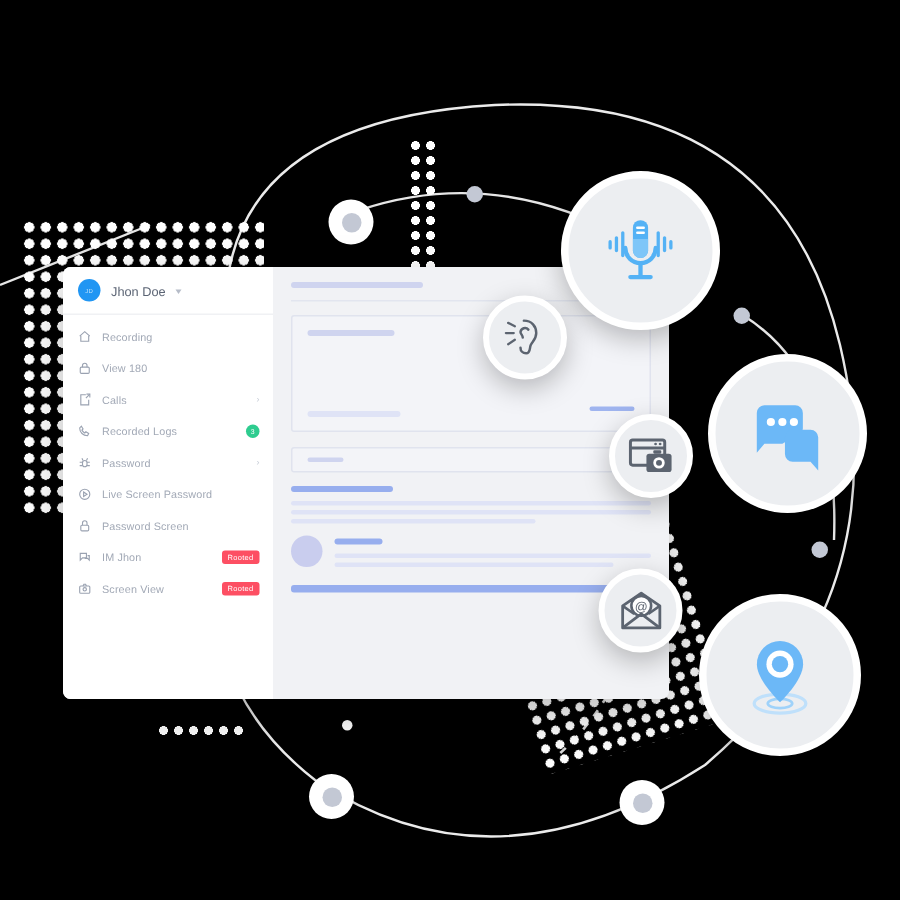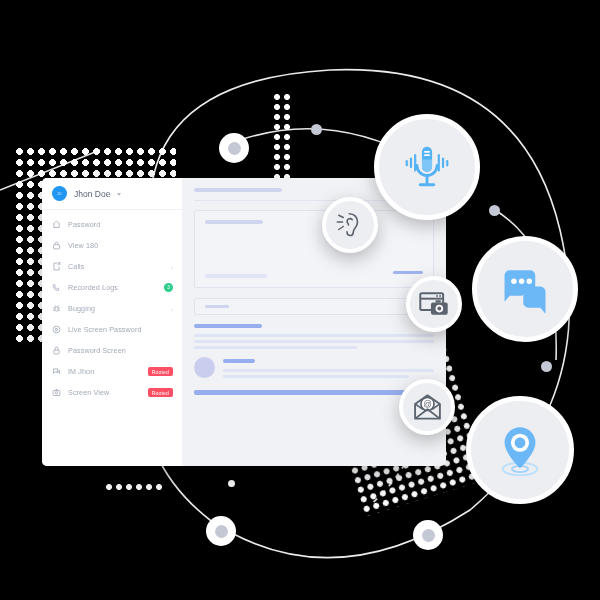--- a/index.html
+++ b/index.html
@@ -194,21 +194,21 @@
 
       <div class="nav">
 
         <div class="nav-item">
           <span class="nav-icon">
             <svg viewBox="0 0 24 24" fill="none" stroke="currentColor" stroke-width="2">
               <path d="M3 11l9-8 9 8"></path>
                 <path d="M5 10v10h14V10"></path>
               </svg>
           </span>
-          <span class="nav-label">Password</span>
+          <span class="nav-label">Recording</span>
         </div>
 
         <div class="nav-item">
           <span class="nav-icon">
             <svg viewBox="0 0 24 24" fill="none" stroke="currentColor" stroke-width="2">
               <rect x="4" y="10" width="16" height="11" rx="2"></rect>
                 <path d="M8 10V7a4 4 0 018 0v3"></path>
               </svg>
           </span>
           <span class="nav-label">View 180</span>
@@ -236,21 +236,21 @@
           <span class="badge-count">3</span>
         </div>
 
         <div class="nav-item">
           <span class="nav-icon">
             <svg viewBox="0 0 24 24" fill="none" stroke="currentColor" stroke-width="2">
               <rect x="8" y="8" width="8" height="11" rx="4"></rect>
                 <path d="M3 11h5M16 11h5M3 17h5M16 17h5M9 8L7 4M15 8l2-4"></path>
               </svg>
           </span>
-          <span class="nav-label">Bugging</span>
+          <span class="nav-label">Password</span>
           <span class="nav-arrow">›</span>
         </div>
 
         <div class="nav-item">
           <span class="nav-icon">
             <svg viewBox="0 0 24 24" fill="none" stroke="currentColor" stroke-width="2">
               <circle cx="12" cy="12" r="9"></circle>
                 <path d="M10 8l6 4-6 4z"></path>
               </svg>
           </span>

